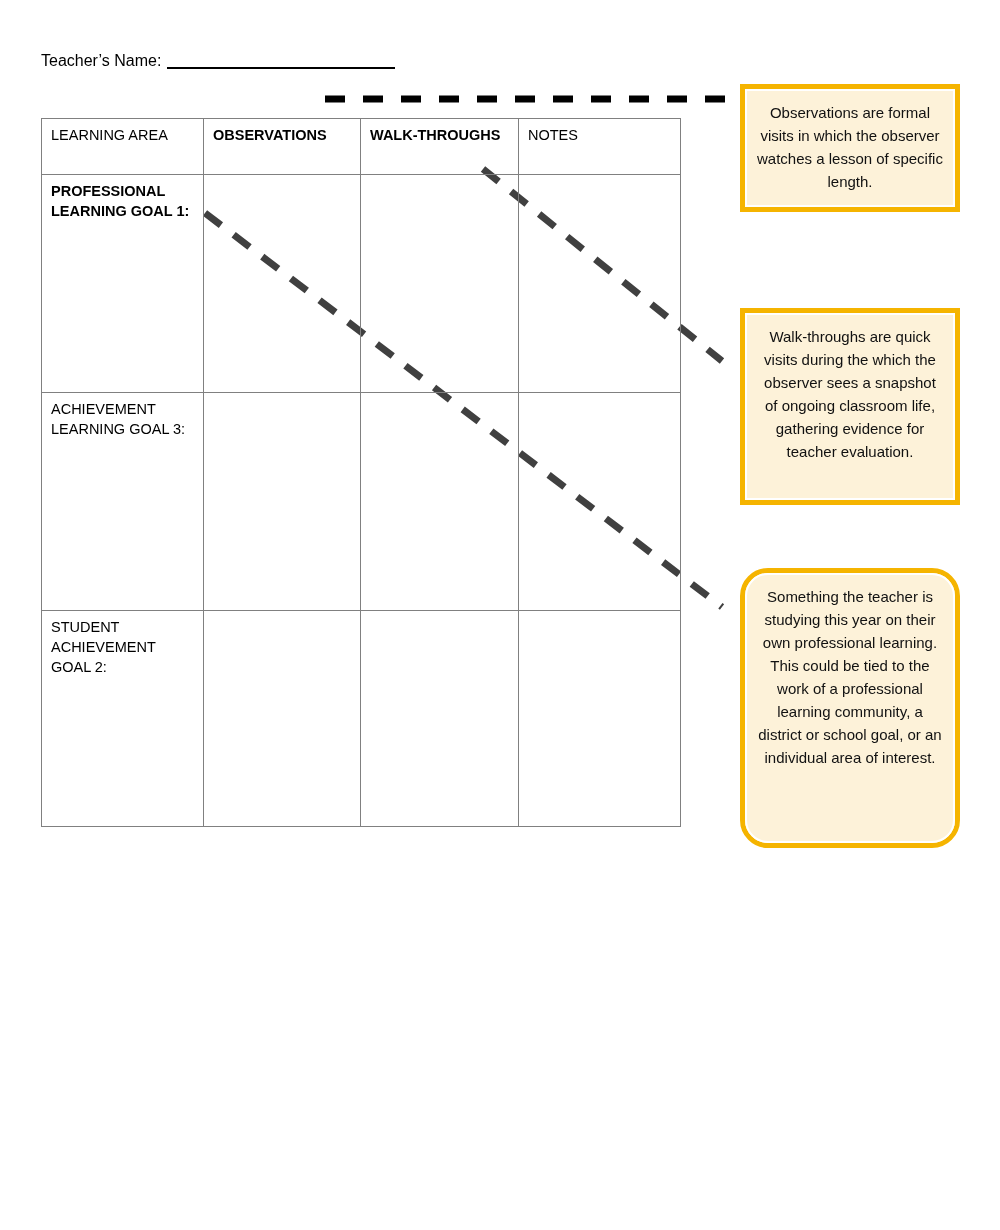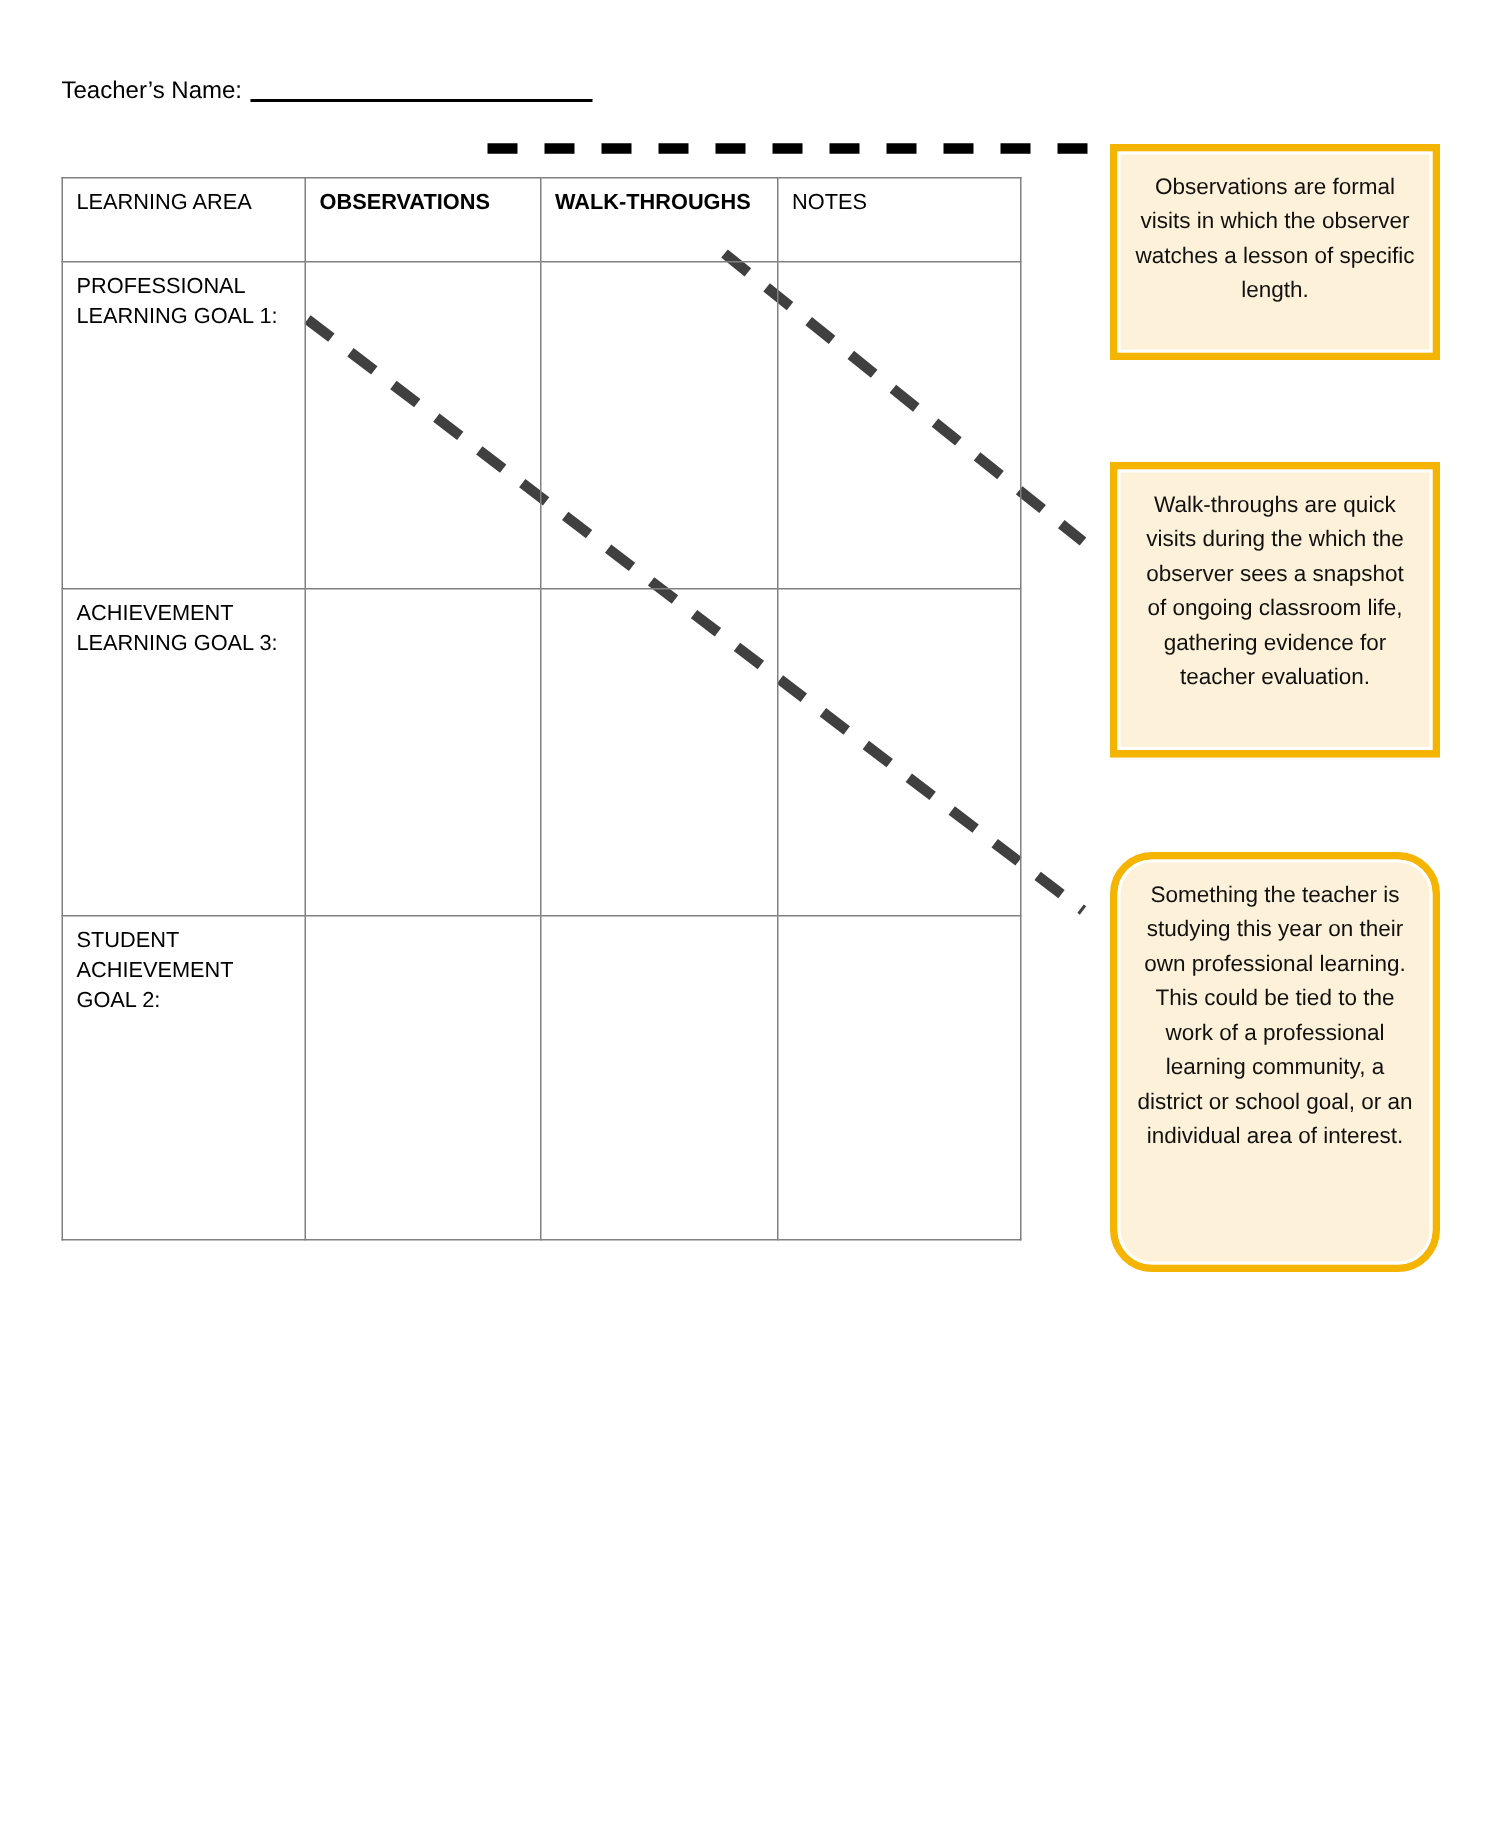--- a/index.html
+++ b/index.html
@@ -56,39 +56,39 @@
   .sheet-table .col-walk   { width: 158px; }
   .sheet-table .col-notes  { width: 162px; }
 
   .sheet-table tr.header-row td {
     height: 45px;
   }
   .sheet-table .hdr-bold { font-weight: bold; }
 
   .sheet-table tr.data-row td { height: 207px; }
   .sheet-table tr.data-row.last td { height: 205px; }
-  .sheet-table .cell-bold { font-weight: normal; }
+  .sheet-table .cell-bold { font-weight: bold; }
 
   
   .callout {
     position: absolute;
     box-sizing: border-box;
     background: #fdf2d9;
     border: 5px solid #f5b400;
     outline: 2px solid #ffffff;
     outline-offset: -7px;
     text-align: center;
     font-size: 15px;
     line-height: 23px;
     color: #111111;
     padding: 10px 12px;
   }
   #callout-observations {
-    left: 740px; top: 96px;
-    width: 220px; height: 144px;
+    left: 740px; top: 84px;
+    width: 220px; height: 128px;
     padding-top: 12px;
   }
   #callout-walkthroughs {
     left: 740px; top: 308px;
     width: 220px; height: 197px;
     padding-top: 12px;
   }
   #callout-goal {
     left: 740px; top: 568px;
     width: 220px; height: 280px;

